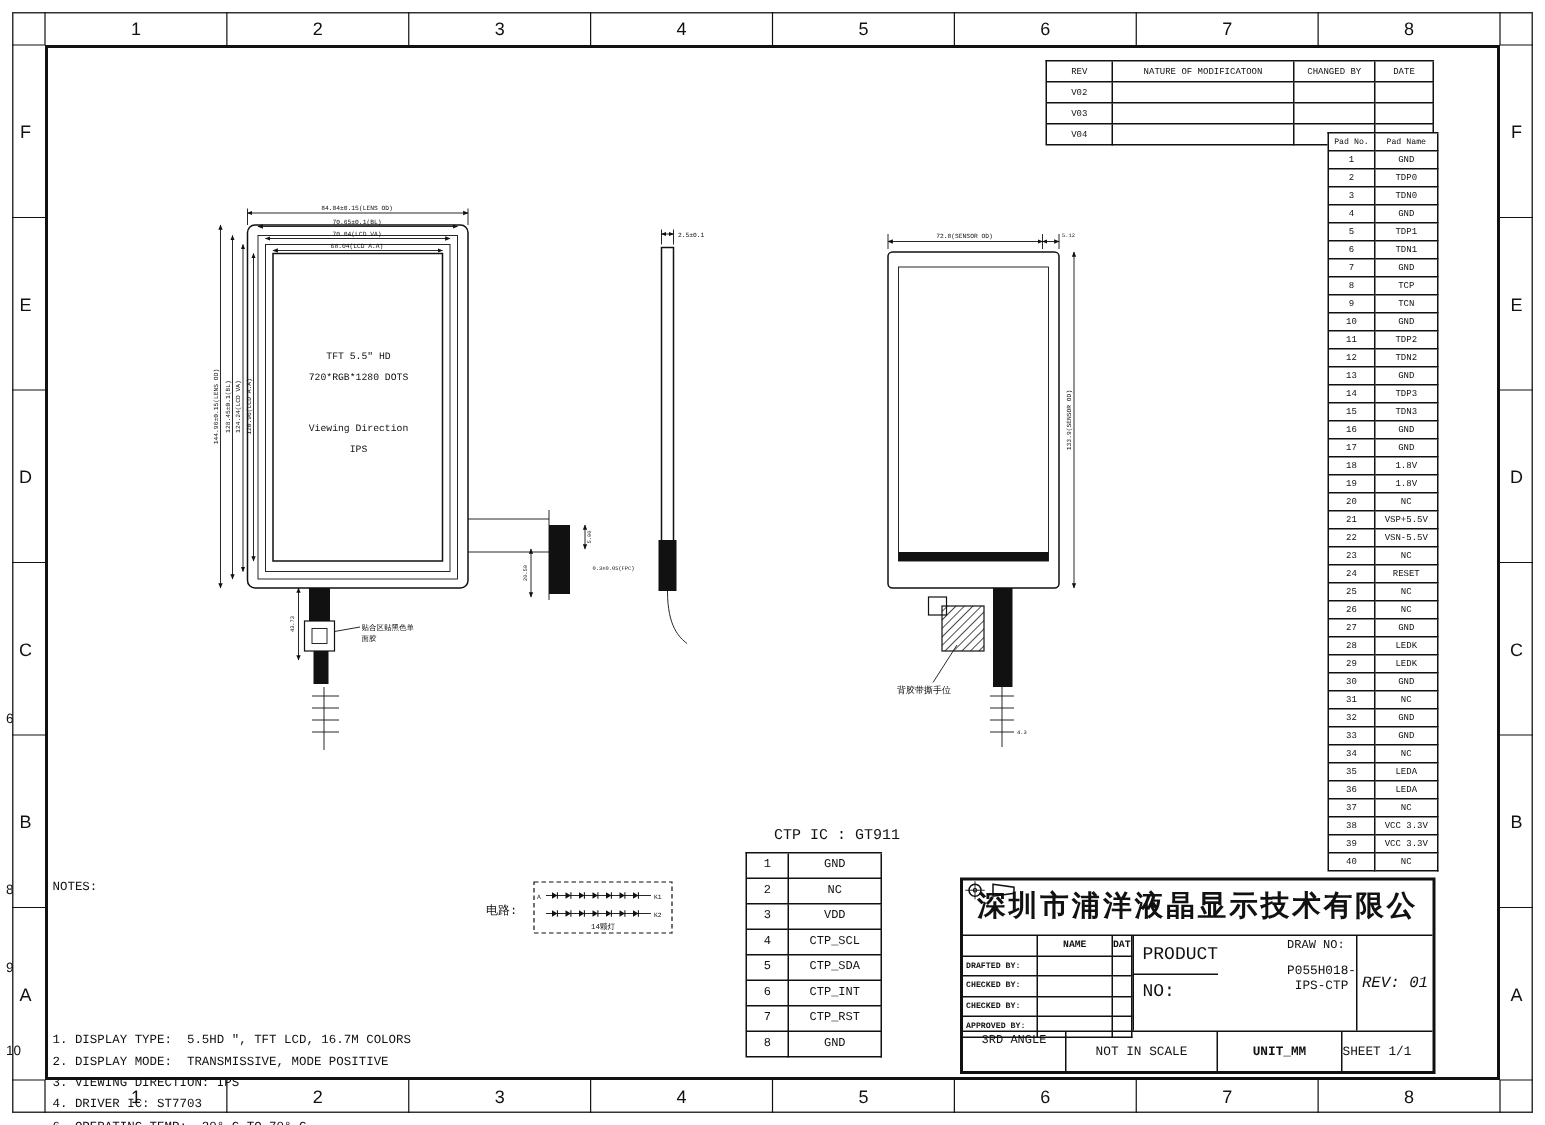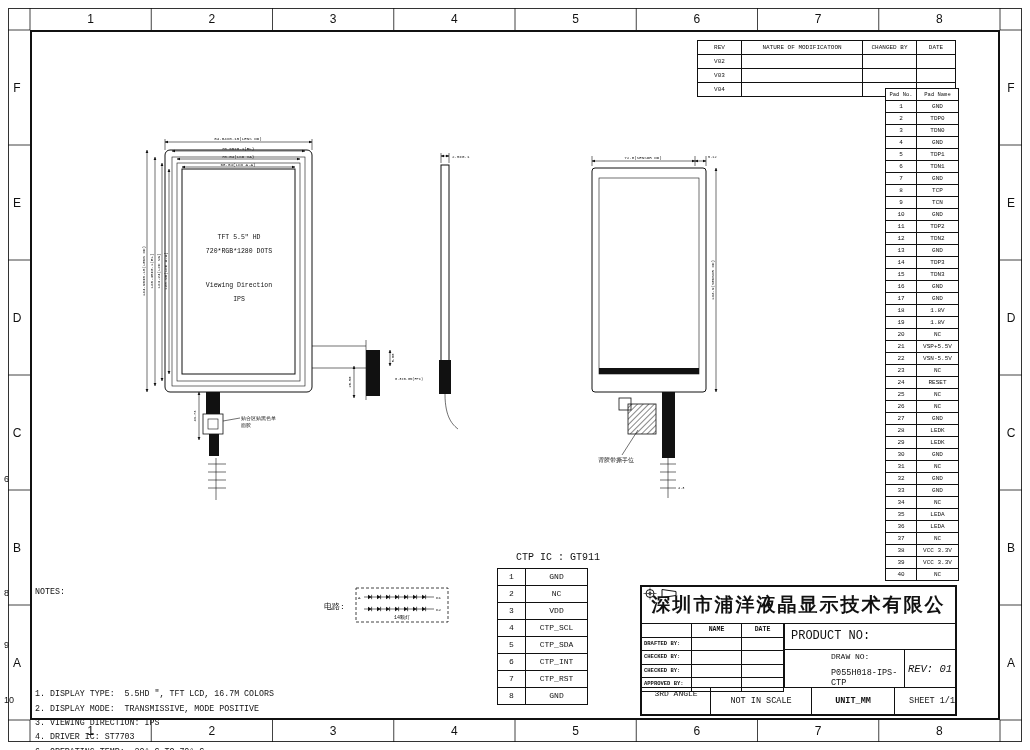--- a/index.html
+++ b/index.html
@@ -42,31 +42,31 @@
   
   .tb{position:absolute;left:640px;top:585px;width:313px;border:2px solid #111;background:#fff;
       font-family:"Liberation Mono","DejaVu Sans Mono",monospace;}
   .tb-company{height:36px;line-height:36px;text-align:center;font-size:19px;letter-spacing:2px;
               font-weight:600;border-bottom:1px solid #111;font-family:"Liberation Sans",sans-serif;overflow:hidden;}
   .tb-mid{display:flex;height:63px;border-bottom:1px solid #111;}
   .tb-sign{width:142px;border-right:1px solid #111;display:grid;grid-template-columns:50px 50px 1fr;font-size:5.5px;font-weight:700;}
   .tb-sign .c{border-right:1px solid #111;border-bottom:1px solid #111;height:12.5px;line-height:12.5px;
               padding-left:2px;overflow:hidden;white-space:nowrap;}
   .tb-sign .hd{text-align:center;font-size:6.5px;padding-left:0;}
-  .tb-right{flex:1;display:flex;flex-direction:column;}
+  .tb-right{flex:1;display:flex;flex-direction:row;}
   .tb-product{height:25px;line-height:25px;font-size:12px;padding-left:6px;border-bottom:1px solid #111;}
   .tb-drawrow{flex:1;display:flex;padding-left:41px;}
   .tb-draw{flex:1;border-right:1px solid #111;padding:2px 0 0 5px;font-size:8px;}
-  .tb-drawno{text-align:left;font-size:8.5px;margin-top:7px;}
+  .tb-drawno{text-align:center;font-size:8.5px;margin-top:7px;}
   .tb-rev{width:50px;display:flex;align-items:center;justify-content:center;font-size:10.5px;font-style:italic;}
   .tb-bottom{display:flex;height:26px;font-size:8.5px;}
   .tb-angle{width:68px;border-right:1px solid #111;text-align:center;font-size:8px;font-weight:400;line-height:10px;padding-top:1px;}
   .tb-scale{width:100px;border-right:1px solid #111;text-align:center;line-height:26px;}
   .tb-unit{width:82px;border-right:1px solid #111;text-align:center;line-height:26px;font-weight:700;}
-  .tb-sheet{flex:1;text-align:right;line-height:26px;}
+  .tb-sheet{flex:1;text-align:left;line-height:26px;}
   .angle-sym{display:block;margin:0 auto;}
 </style>
 </head>
 <body>
 
 <div id="sheet">
   <div class="frame-outer"></div>
   <div class="frame-inner"></div>
 
   <svg id="drawing" width="1030" height="750" viewBox="0 0 1030 750">

